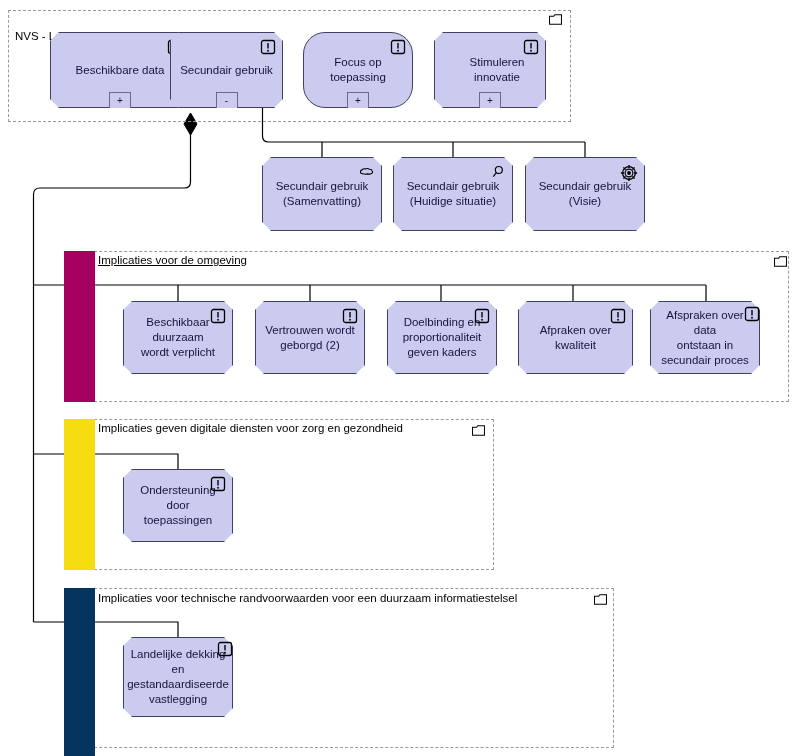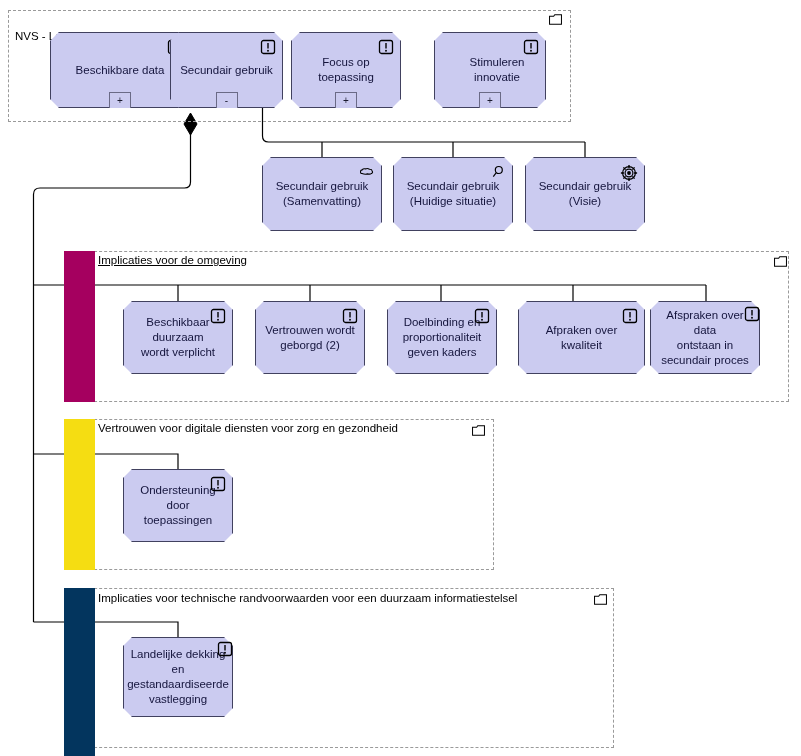--- a/index.html
+++ b/index.html
@@ -141,21 +141,21 @@
   <div class="node" style="left:170px;top:32px;width:113px;height:76px;">
     <span class="node-label">Secundair gebruik</span>
     <svg class="node-icon" viewBox="0 0 16 16">
       <rect x="1.5" y="1.5" width="13" height="13" rx="2" fill="none" stroke="#000" stroke-width="1.3"></rect>
       <line x1="8" y1="4" x2="8" y2="9.5" stroke="#000" stroke-width="1.4"></line>
       <circle cx="8" cy="11.8" r="0.95" fill="#000"></circle>
     </svg>
     <span class="expander">-</span>
   </div>
 
-  <div class="node" style="left:291px;top:32px;width:110px;height:76px;">
+  <div class="node" style="left:303px;top:32px;width:110px;height:76px;border-radius:22px;">
     <span class="node-label">Focus op toepassing</span>
     <svg class="node-icon" viewBox="0 0 16 16">
       <rect x="1.5" y="1.5" width="13" height="13" rx="2" fill="none" stroke="#000" stroke-width="1.3"></rect>
       <line x1="8" y1="4" x2="8" y2="9.5" stroke="#000" stroke-width="1.4"></line>
       <circle cx="8" cy="11.8" r="0.95" fill="#000"></circle>
     </svg>
     <span class="expander">+</span>
   </div>
 
   <div class="node" style="left:434px;top:32px;width:112px;height:76px;padding-left:14px;">
@@ -234,21 +234,21 @@
     <span class="node-label">Doelbinding en
 proportionaliteit
 geven kaders</span>
     <svg class="node-icon" viewBox="0 0 16 16">
       <rect x="1.5" y="1.5" width="13" height="13" rx="2" fill="none" stroke="#000" stroke-width="1.3"></rect>
       <line x1="8" y1="4" x2="8" y2="9.5" stroke="#000" stroke-width="1.4"></line>
       <circle cx="8" cy="11.8" r="0.95" fill="#000"></circle>
     </svg>
   </div>
 
-  <div class="node" style="left:518px;top:301px;width:127px;height:73px;">
+  <div class="node" style="left:518px;top:301px;width:115px;height:73px;">
     <span class="node-label">Afpraken over
 kwaliteit</span>
     <svg class="node-icon" viewBox="0 0 16 16">
       <rect x="1.5" y="1.5" width="13" height="13" rx="2" fill="none" stroke="#000" stroke-width="1.3"></rect>
       <line x1="8" y1="4" x2="8" y2="9.5" stroke="#000" stroke-width="1.4"></line>
       <circle cx="8" cy="11.8" r="0.95" fill="#000"></circle>
     </svg>
   </div>
 
   <div class="node" style="left:650px;top:301px;width:110px;height:73px;">
@@ -257,21 +257,21 @@
 secundair proces</span>
   </div>
   <svg class="node-icon" style="position:absolute;left:744px;top:306px;width:16px;height:16px;" viewBox="0 0 16 16">
     <rect x="1.5" y="1.5" width="13" height="13" rx="2" fill="none" stroke="#000" stroke-width="1.3"></rect>
     <line x1="8" y1="4" x2="8" y2="9.5" stroke="#000" stroke-width="1.4"></line>
     <circle cx="8" cy="11.8" r="0.95" fill="#000"></circle>
   </svg>
 
   <div class="group" style="left:64px;top:419px;width:430px;height:151px;"></div>
   <div class="band" style="left:64px;top:419px;width:31px;height:151px;background:#f5dd12;"></div>
-  <div class="group-label" style="left:98px;top:422px;">Vertrouwen voor digitale diensten voor zorg en gezondheid</div>
+  <div class="group-label" style="left:98px;top:422px;">Implicaties geven digitale diensten voor zorg en gezondheid</div>
   <svg class="folder-icon" style="left:472px;top:425px;" viewBox="0 0 14 12">
     <path d="M0.5 2.5 L5 2.5 L6.2 0.8 L13.5 0.8 L13.5 11.2 L0.5 11.2 Z" fill="none" stroke="#000" stroke-width="1.1"></path>
   </svg>
 
   <div class="node" style="left:123px;top:469px;width:110px;height:73px;">
     <span class="node-label">Ondersteuning door
 toepassingen</span>
     <svg class="node-icon" viewBox="0 0 16 16">
       <rect x="1.5" y="1.5" width="13" height="13" rx="2" fill="none" stroke="#000" stroke-width="1.3"></rect>
       <line x1="8" y1="4" x2="8" y2="9.5" stroke="#000" stroke-width="1.4"></line>

